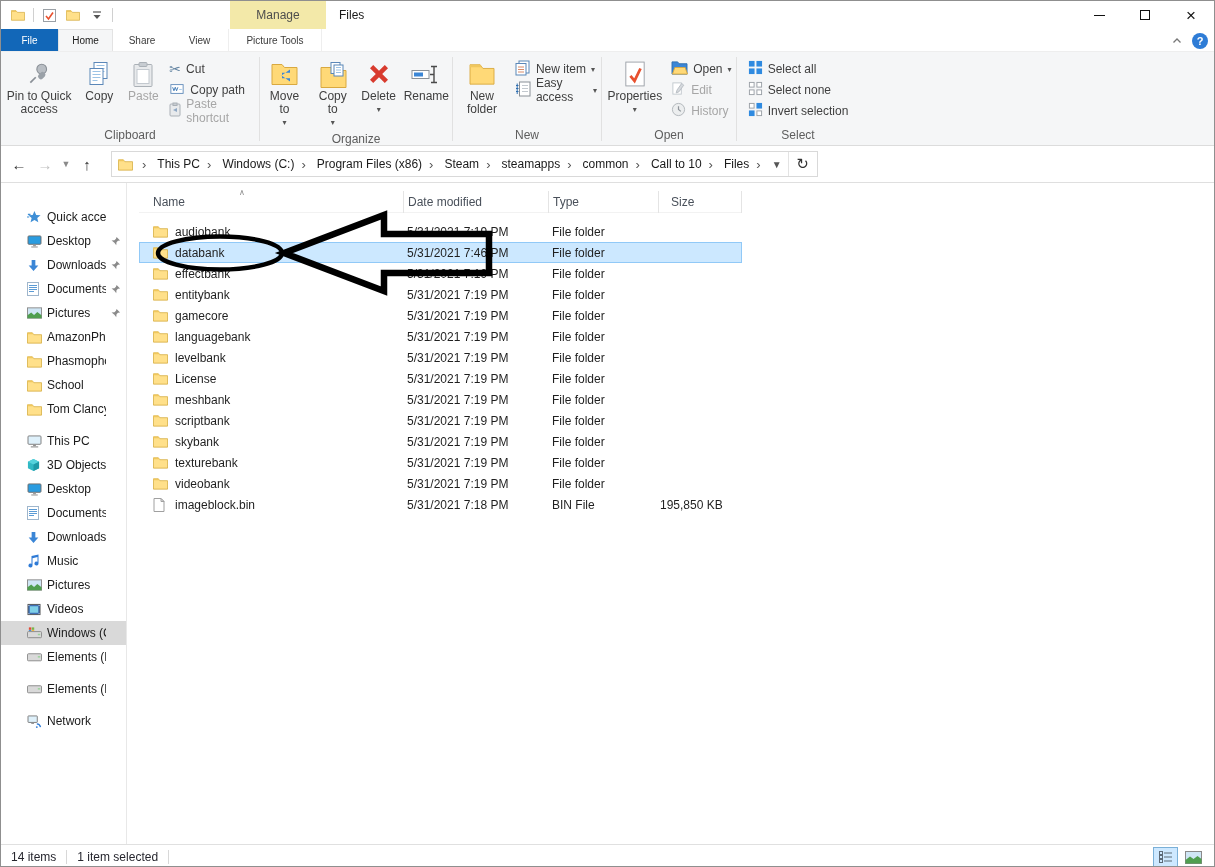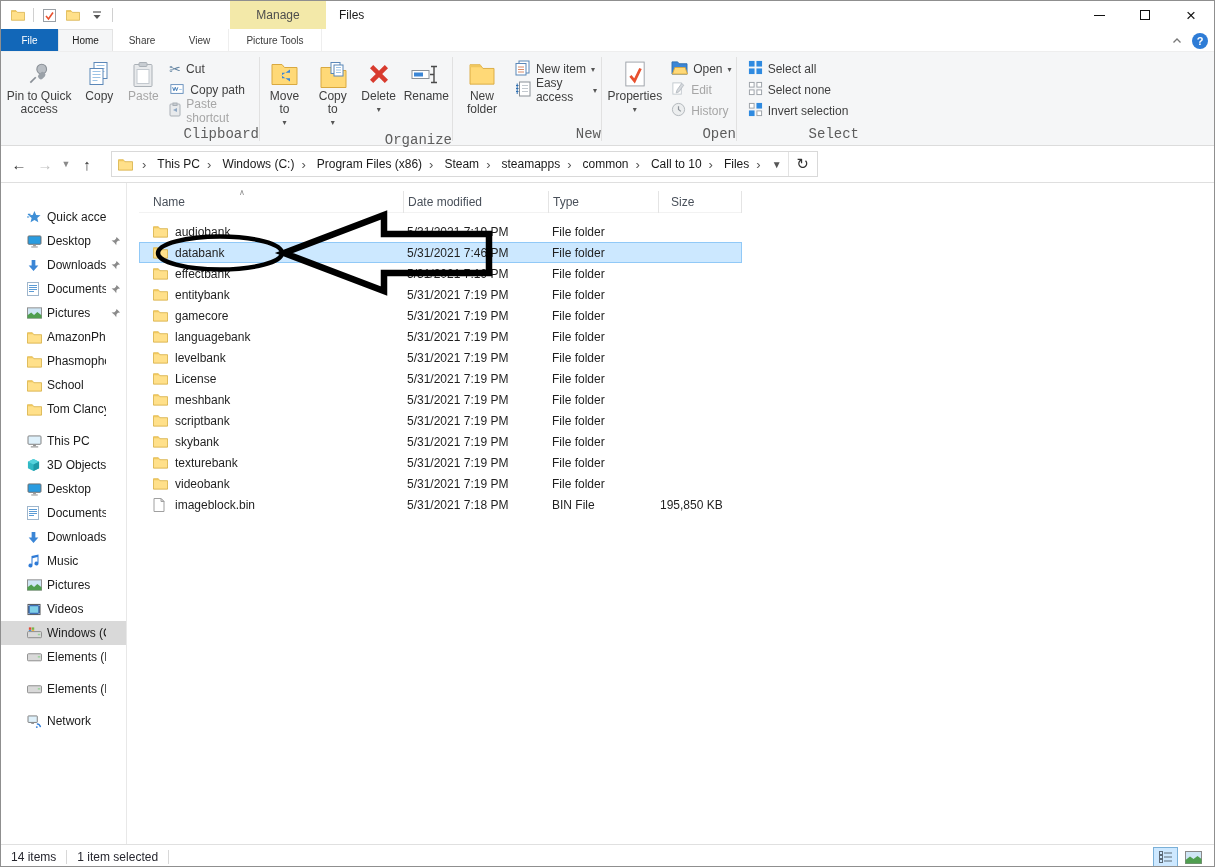--- a/index.html
+++ b/index.html
@@ -29,21 +29,21 @@
   .tab-view{width:57px;}
   .tab-picture{width:94px;border-left:1px solid #eee;border-right:1px solid #eee;}
   .tab-extras{position:absolute;right:6px;top:0;height:23px;display:flex;align-items:center;gap:10px;}
   .chev-up{width:10px;height:10px;display:block;}
   .help-btn{width:16px;height:16px;border-radius:50%;background:#2e7cd6;color:#fff;font-size:11px;font-weight:bold;display:flex;align-items:center;justify-content:center;}
 
   
   .ribbon{height:94px;background:#f5f6f7;border-bottom:1px solid #dcdcdc;display:flex;align-items:stretch;padding:1px 0 0 0;}
   .rgroup{display:flex;flex-direction:column;}
   .rgroup .gbody{flex:1;display:flex;align-items:flex-start;justify-content:center;padding-top:3px;}
-  .rgroup .glabel{text-align:right;font-size:14px;color:#5d5d5d;padding:1px 0 3px;font-family:Liberation Mono, monospace;}
+  .rgroup .glabel{text-align:center;font-size:12px;color:#5d5d5d;padding:1px 0 3px;}
   .rsep{width:1px;background:#e1e1e1;margin:4px 0;}
   .btn-big{display:flex;flex-direction:column;align-items:center;text-align:center;color:#3f3f3f;font-size:12px;line-height:13px;padding:2px 5px;min-width:44px;}
   .btn-big .bicon{height:32px;display:flex;align-items:center;justify-content:center;}
   .btn-big .blabel{display:inline;}
   .btn-big .arrow{font-size:8px;color:#555;}
   .btn-big.disabled{color:#a6a6a6;}
   .smallcol{display:flex;flex-direction:column;justify-content:flex-start;gap:3px;padding-top:4px;}
   .btn-small{display:flex;align-items:center;gap:5px;color:#3f3f3f;font-size:12px;height:18px;padding:0 4px;}
   .btn-small.disabled{color:#a6a6a6;}
   .btn-small .arrow{font-size:8px;color:#555;}

